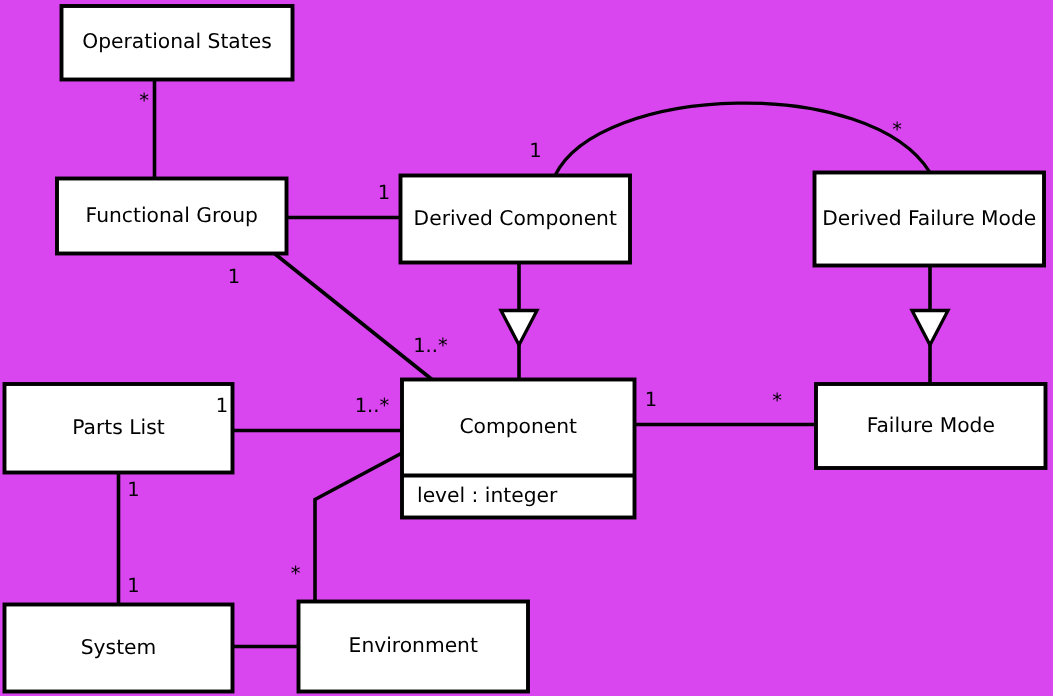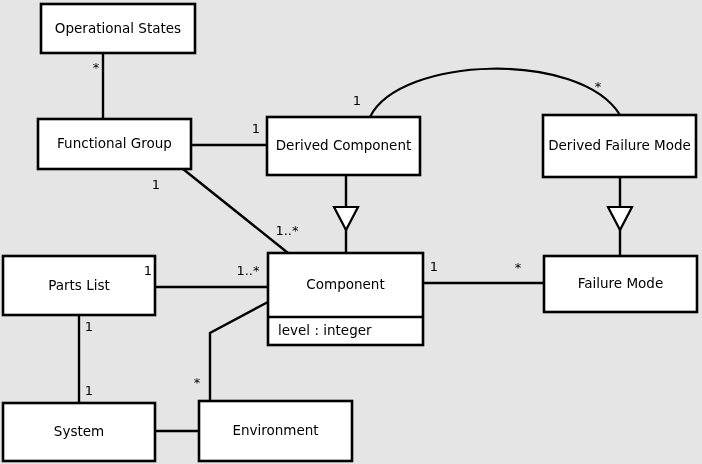--- a/index.html
+++ b/index.html
@@ -11,21 +11,21 @@
   body {
     width: 702px;
     height: 464px;
     overflow: hidden;
     font-family: "DejaVu Sans", sans-serif;
   }
   #diagram-root {
     position: relative;
     width: 702px;
     height: 464px;
-    background: #e5e5e5;
+    background: #d946ef;
   }
   svg.diagram {
     display: block;
     width: 702px;
     height: 464px;
   }
   .uml-box {
     fill: #ffffff;
     stroke: #000000;
     stroke-width: 2.6;

